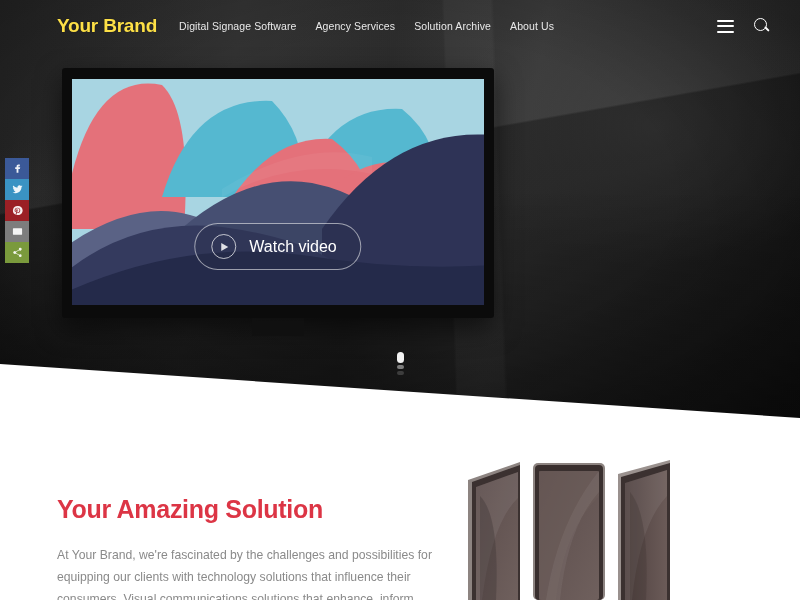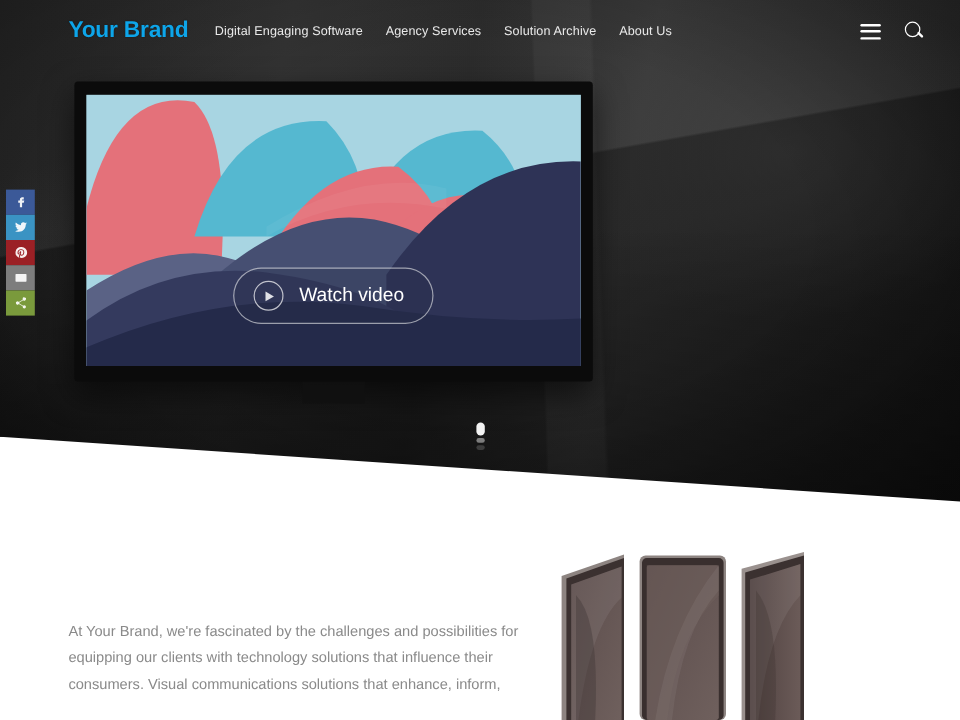--- a/index.html
+++ b/index.html
@@ -36,21 +36,21 @@
     background:radial-gradient(ellipse 110% 120% at 50% 45%, transparent 30%, rgba(0,0,0,.55) 100%);
   }
 
   
   .header {
     position:absolute; top:0; left:0; right:0; height:52px;
     display:flex; align-items:center; z-index:40;
   }
   .brand {
     margin-left:57px;
-    color:#0ea5e9; font-size:19px; font-weight:bold;
+    color:#fde047; font-size:19px; font-weight:bold;
     letter-spacing:-.2px; white-space:nowrap;
     text-shadow:0 0 1px rgba(0,0,0,.6);
   }
   .nav { display:flex; align-items:center; margin-left:22px; gap:19px; }
   .nav a {
     color:#e9e9e9; font-size:10.5px; text-decoration:none; white-space:nowrap;
     letter-spacing:.1px;
   }
   .hdr-icons { margin-left:auto; margin-right:30px; display:flex; align-items:center; gap:20px; }
   .burger { width:17px; height:13px; display:flex; flex-direction:column; justify-content:space-between; cursor:pointer; }
@@ -153,21 +153,21 @@
 <body>
 
 <div class="hero">
   <div class="hero-photo"></div>
   <div class="hero-vign"></div>
 </div>
 
 <div class="header">
   <div class="brand">Your Brand</div>
   <nav class="nav">
-    <a href="#">Digital Engaging Software</a>
+    <a href="#">Digital Signage Software</a>
     <a href="#">Agency Services</a>
     <a href="#">Solution Archive</a>
     <a href="#">About Us</a>
   </nav>
   <div class="hdr-icons">
     <div class="burger">
         <i></i>
         <i></i>
         <i></i>
       </div>
@@ -235,20 +235,21 @@
 
 <div class="scroll-ind">
   <div class="pill"></div>
   <div class="r1"></div>
   <div class="r2"></div>
 </div>
 
 <div class="white-sec"></div>
 
 <div class="sol">
+  <h2>Your Amazing Solution</h2>
   <p>At Your Brand, we're fascinated by the challenges and possibilities for equipping our clients with technology solutions that influence their consumers. Visual communications solutions that enhance, inform,</p>
 </div>
 
 <div class="devices">
   <svg viewBox="0 0 250 148" preserveAspectRatio="none">
     <defs>
       <linearGradient id="gl" x1="0" y1="0" x2="1" y2="0">
         <stop offset="0" stop-color="#4f4140"></stop>
           <stop offset="1" stop-color="#6b5b58"></stop>
       </linearGradient>

